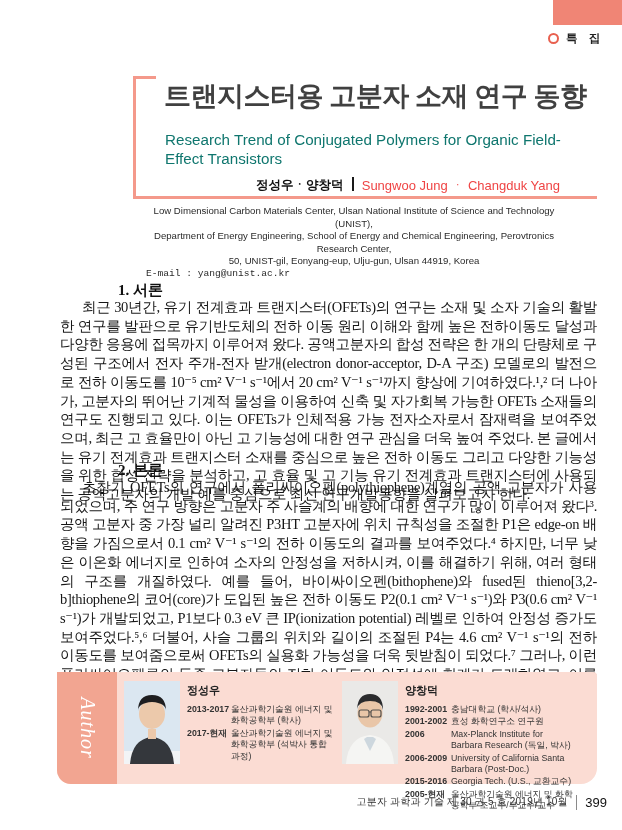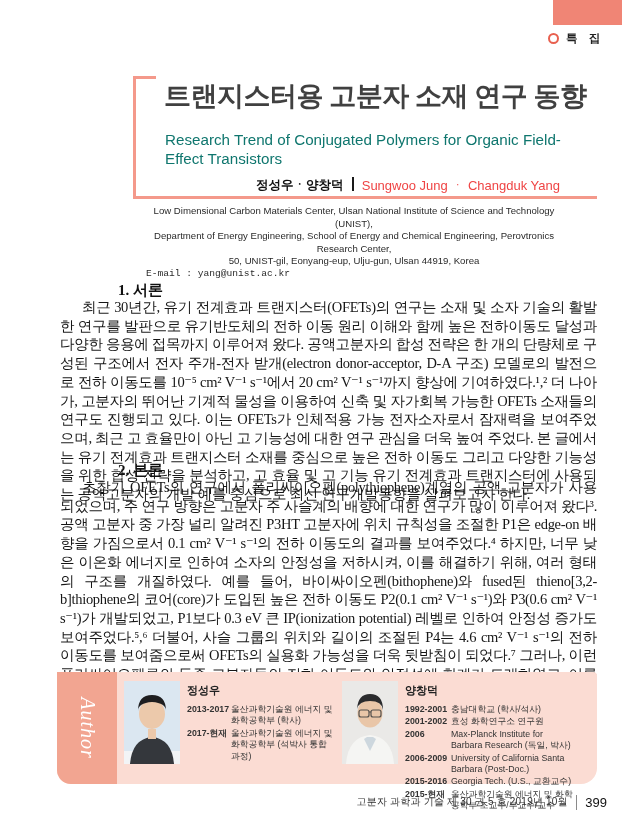--- a/index.html
+++ b/index.html
@@ -151,21 +151,21 @@
         </div>
         <div class="bio-row">
           <span class="yrs">2006-2009</span>
           <span class="desc">University of California Santa Barbara (Post-Doc.)</span>
         </div>
         <div class="bio-row">
           <span class="yrs">2015-2016</span>
           <span class="desc">Georgia Tech. (U.S., 교환교수)</span>
         </div>
         <div class="bio-row">
-          <span class="yrs">2015-현재</span>
+          <span class="yrs">2005-현재</span>
           <span class="desc">울산과학기술원 에너지 및 화학공학부 조교수/부교수/교수</span>
         </div>
       </div>
     </div>
   </div>
 
   <div class="footer">
     <span class="jr">고분자 과학과 기술  제 30 권 5 호  2019년 10월</span>
     <span class="fsep"></span>
     <span class="pg">399</span>

